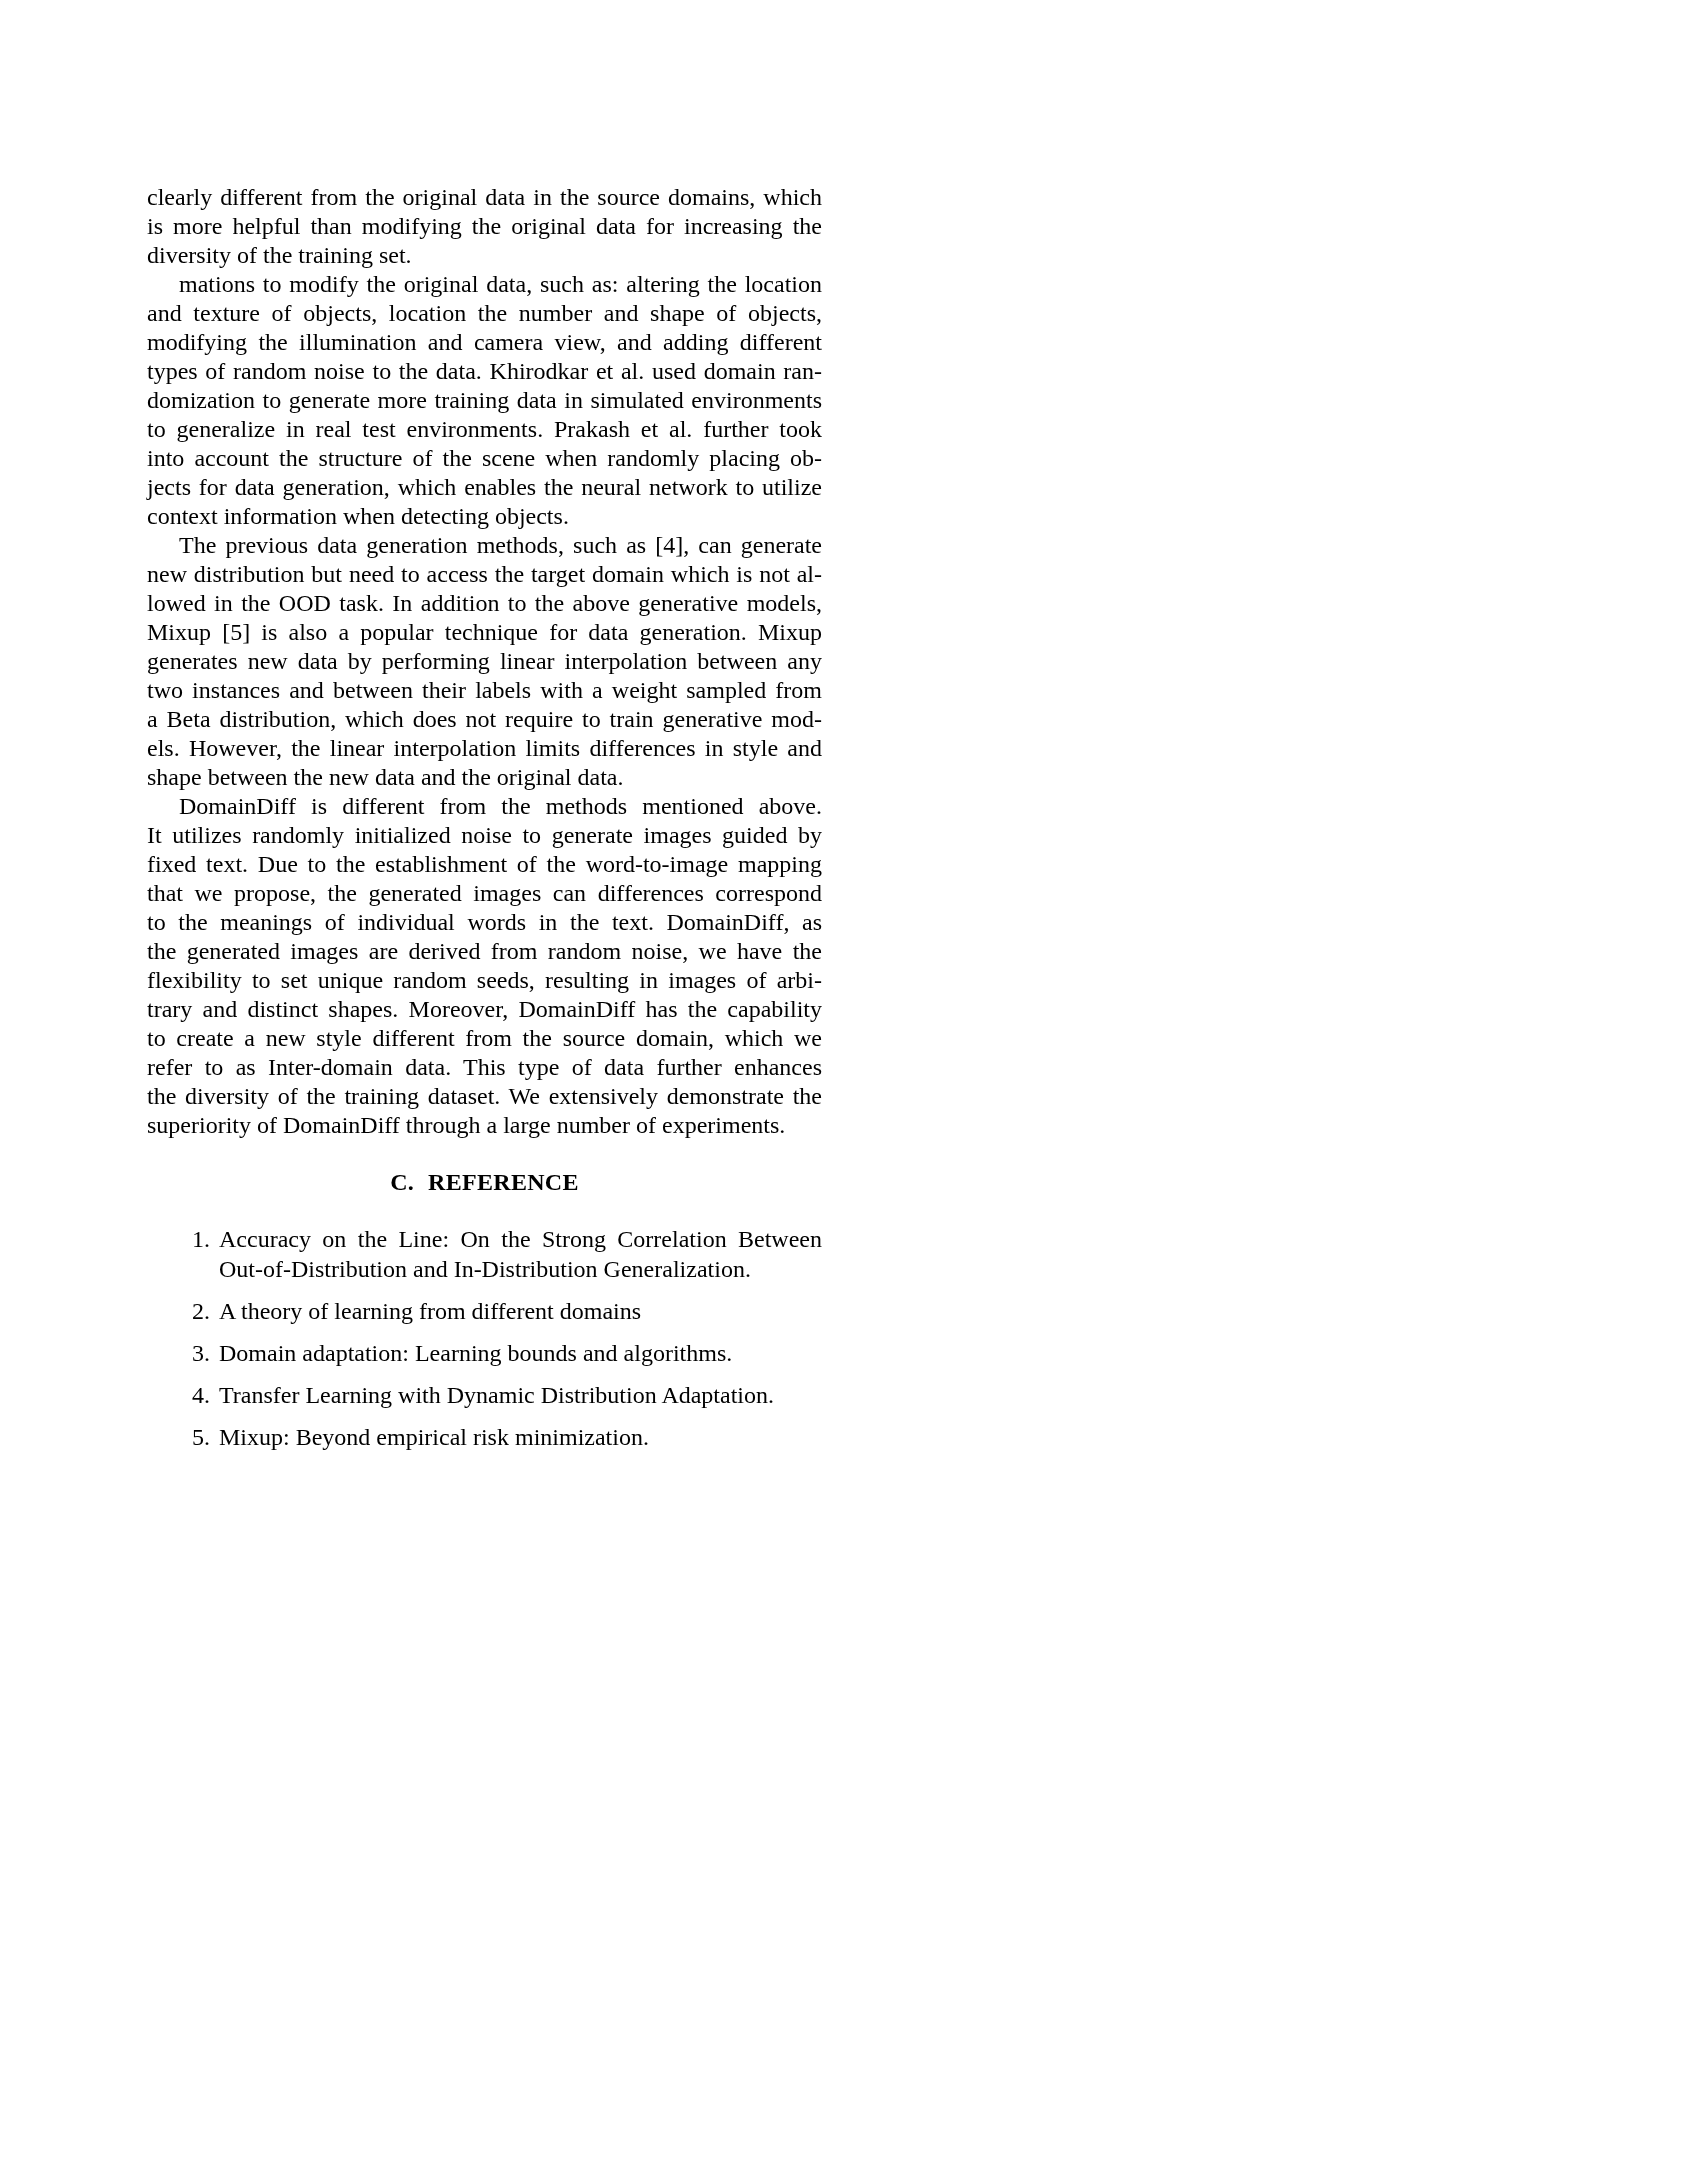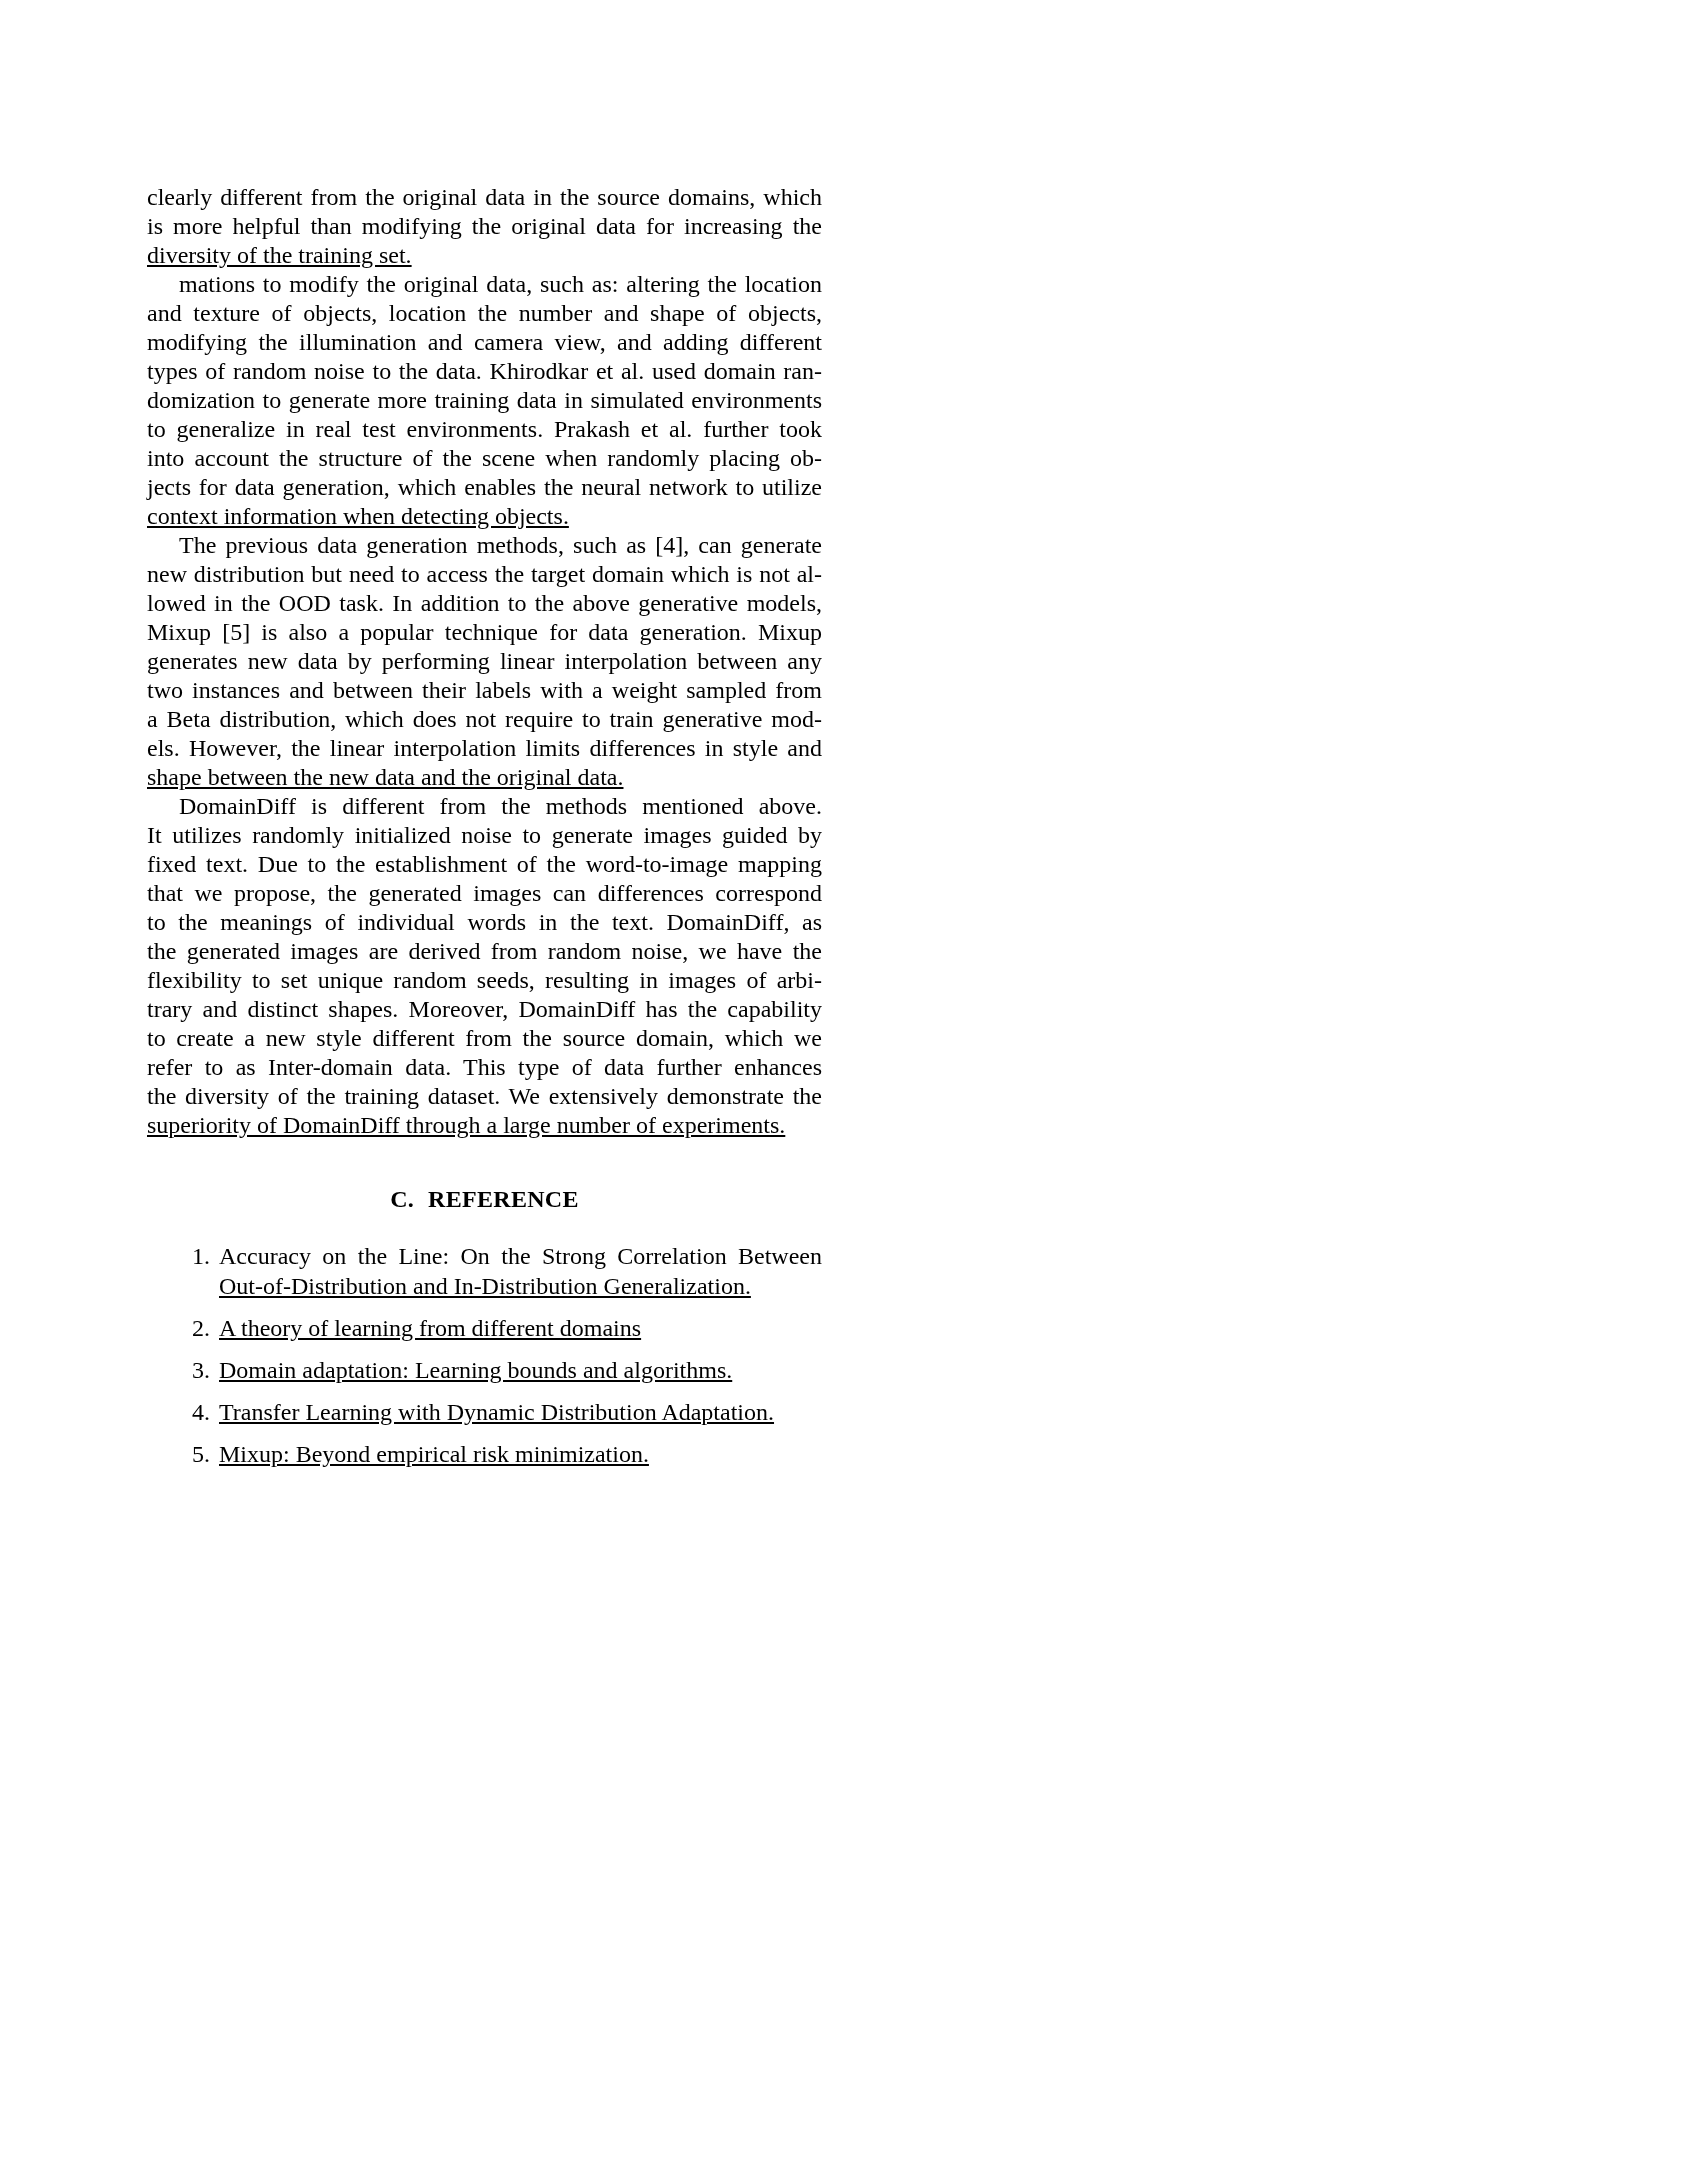--- a/index.html
+++ b/index.html
@@ -2,23 +2,23 @@
 <html><head>
 <meta charset="utf-8">
 <style>
   html,body{margin:0;padding:0;background:#ffffff;}
   body{width:1683px;height:2178px;position:relative;overflow:hidden;
        font-family:"Liberation Serif","DejaVu Serif",serif;color:#000000;}
   .text-column{position:absolute;left:147px;top:183px;width:675px;
        font-size:24px;line-height:29px;}
   .para{margin:0;}
   .line{text-align:justify;text-align-last:justify;white-space:normal;}
-  .line.last{text-align-last:left;text-decoration:underline;}
+  .line.last{text-align-last:left;}
   .para.indent .line:first-child{text-indent:32px;}
-  .section-heading{margin-top:45px;line-height:29px;text-align:center;
+  .section-heading{margin-top:28px;line-height:29px;text-align:center;
        font-weight:bold;letter-spacing:0.3px;}
   .heading-label{margin-right:14px;}
   .ref-list{margin-top:27px;}
   .ref-item{display:flex;margin-left:45px;margin-bottom:12px;line-height:30px;}
   .ref-num{flex:0 0 27px;}
   .ref-text{flex:1 1 auto;}
   .ref-text .line{text-align:justify;text-align-last:justify;}
   .ref-text .line.last{text-align-last:left;}
 </style>
 </head>

